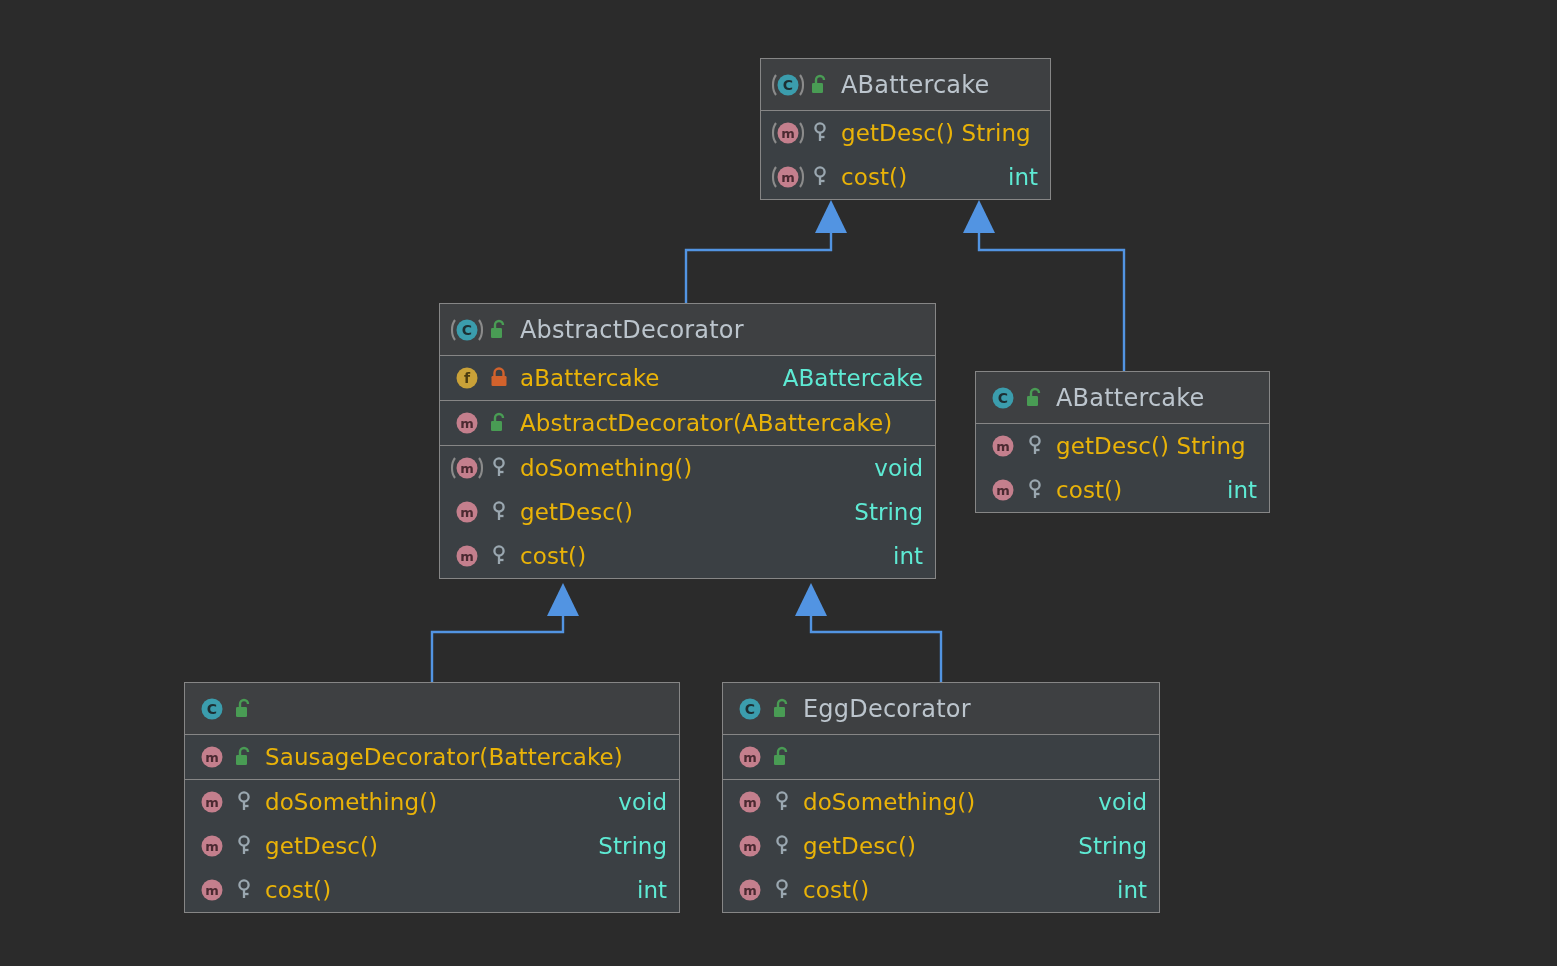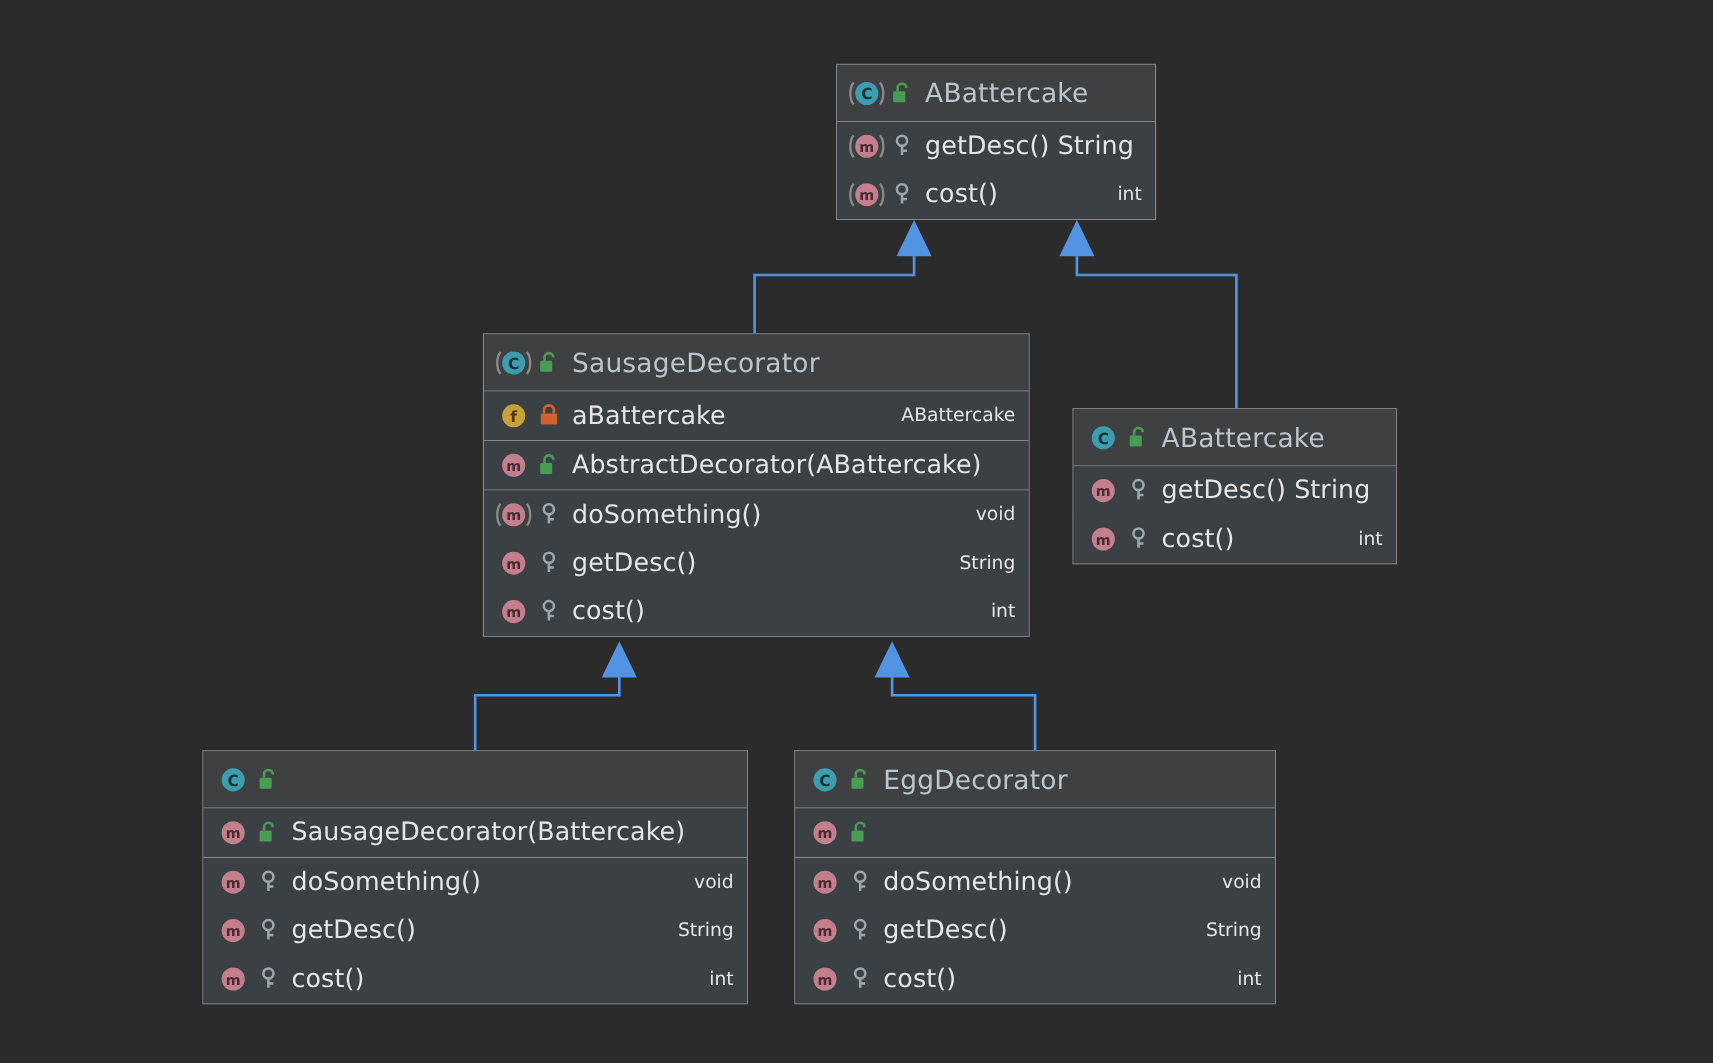--- a/index.html
+++ b/index.html
@@ -61,28 +61,28 @@
     height: 44px;
     padding: 0 12px 0 10px;
     box-sizing: border-box;
     background: #3b4044;
   }
 
   .member-name {
     font-size: 23px;
     letter-spacing: 0.1px;
     white-space: nowrap;
-    color: #e5e5e5;
+    color: #eab308;
   }
   .member-type {
     margin-left: auto;
     padding-left: 18px;
-    font-size: 17px;
+    font-size: 23px;
     white-space: nowrap;
-    color: #e5e5e5;
+    color: #5eead4;
   }
   .cls-title {
     font-size: 24px;
     letter-spacing: 0.2px;
     white-space: nowrap;
     color: #bcc5cd;
   }
 
   .icon {
     flex: 0 0 auto;
@@ -186,21 +186,21 @@
           <circle cx="17" cy="14" r="10.5" fill="#3b9dad"></circle>
           <text x="17" y="19.2" font-family="'DejaVu Sans',sans-serif" font-size="14" font-weight="bold" fill="#1d2f33" text-anchor="middle">C</text>
         </svg>
       </span>
       <span class="icon ico-vis">
         <svg viewBox="0 0 26 26" width="26" height="26" xmlns="http://www.w3.org/2000/svg">
           <path d="M9 11 V8 a4 4 0 0 1 8 0" fill="none" stroke="#499c54" stroke-width="2.4"></path>
           <rect x="5" y="11" width="11" height="10" rx="1.2" fill="#499c54"></rect>
         </svg>
       </span>
-      <span class="cls-title">SausageDecorator</span>
+      <span class="cls-title">AbstractDecorator</span>
     </div>
 
     <div class="cls-section first">
       <div class="member">
         <span class="icon ico-kind">
           <svg viewBox="0 0 34 28" width="34" height="28" xmlns="http://www.w3.org/2000/svg">
             <circle cx="17" cy="14" r="10.5" fill="#c9a138"></circle>
             <text x="17" y="19.3" font-family="'DejaVu Sans',sans-serif" font-size="14" font-weight="bold" fill="#4a3a10" text-anchor="middle">f</text>
           </svg>
         </span>

